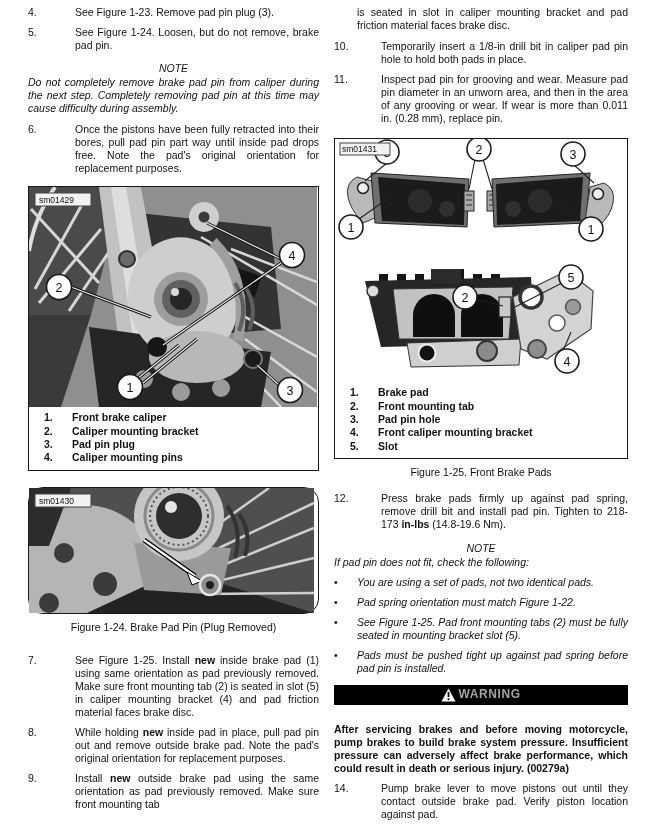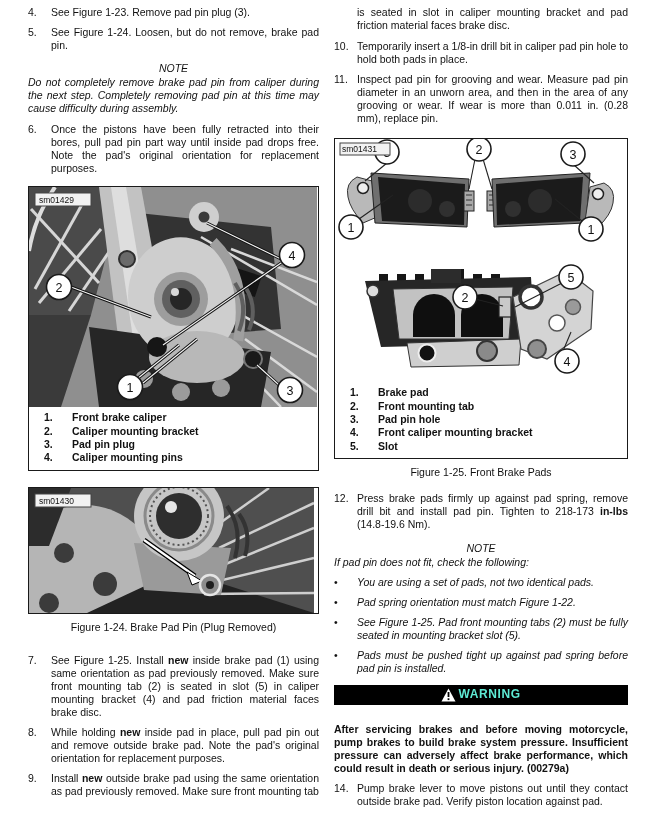--- a/index.html
+++ b/index.html
@@ -4,43 +4,43 @@
 <style>
   html,body{margin:0;padding:0;background:#ffffff;}
   body{width:650px;height:840px;overflow:hidden;font-family:"Liberation Sans",sans-serif;color:#111;}
   .page{box-sizing:border-box;width:650px;height:840px;padding:6px 22px 0 28px;display:flex;gap:15px;}
   .col{font-size:10.5px;line-height:1.24;text-align:justify;}
   .col-left{width:291px;flex:none;}
   .col-right{width:294px;flex:none;}
 
   .step{display:flex;margin-top:7px;}
   .step .num{flex:0 0 23px;}
-  .step .txt{flex:1;}
+  .step .txt{flex:1;margin-left:24px;}
 
   .note-h{text-align:center;font-style:italic;margin-top:10px;}
   .note-b{font-style:italic;margin-top:1px;}
 
   .figbox{border:1.5px solid #1a1a1a;margin-top:11px;background:#fff;}
   .figbox svg{display:block;}
   .legend{padding:4px 4px 5px 15px;}
   .legend-row{display:flex;font-weight:bold;line-height:1.28;text-align:left;}
   .legend-row .lnum{flex:0 0 28px;}
   .figcap{text-align:center;font-weight:normal;margin-top:7px;}
 
   .mt13{margin-top:13px;}
-  .mt16{margin-top:16px;}
+  .mt16{margin-top:16px;border-radius:15px;}
   .mt20{margin-top:20px;}
 
   .cont{padding-left:23px;margin-top:0;}
 
   .bullet{display:flex;margin-top:7px;font-style:italic;}
   .bullet .bm{flex:0 0 23px;font-style:normal;}
   .bullet .bt{flex:1;}
 
-  .warnbar{margin-top:9px;height:20px;background:#000;color:#5eead4;display:flex;align-items:center;justify-content:center;gap:2px;font-weight:bold;font-size:12px;letter-spacing:.6px;}
+  .warnbar{margin-top:9px;height:20px;background:#000;color:#a3a3a3;display:flex;align-items:center;justify-content:center;gap:2px;font-weight:bold;font-size:12px;letter-spacing:.6px;}
   .warnbody{font-weight:bold;margin-top:18px;}
 
   .rb{font-weight:bold;}
 
   svg text{font-family:"Liberation Sans",sans-serif;}
   .callout circle{fill:#fff;stroke:#1a1a1a;stroke-width:1.6;}
   .callout text{font-size:12.5px;fill:#111;text-anchor:middle;}
   .leader-b{stroke:#101010;stroke-width:3;fill:none;}
   .leader-w{stroke:#f5f5f5;stroke-width:1.1;fill:none;}
   .photoid rect{fill:#f2f2f2;stroke:#444;stroke-width:1;}

